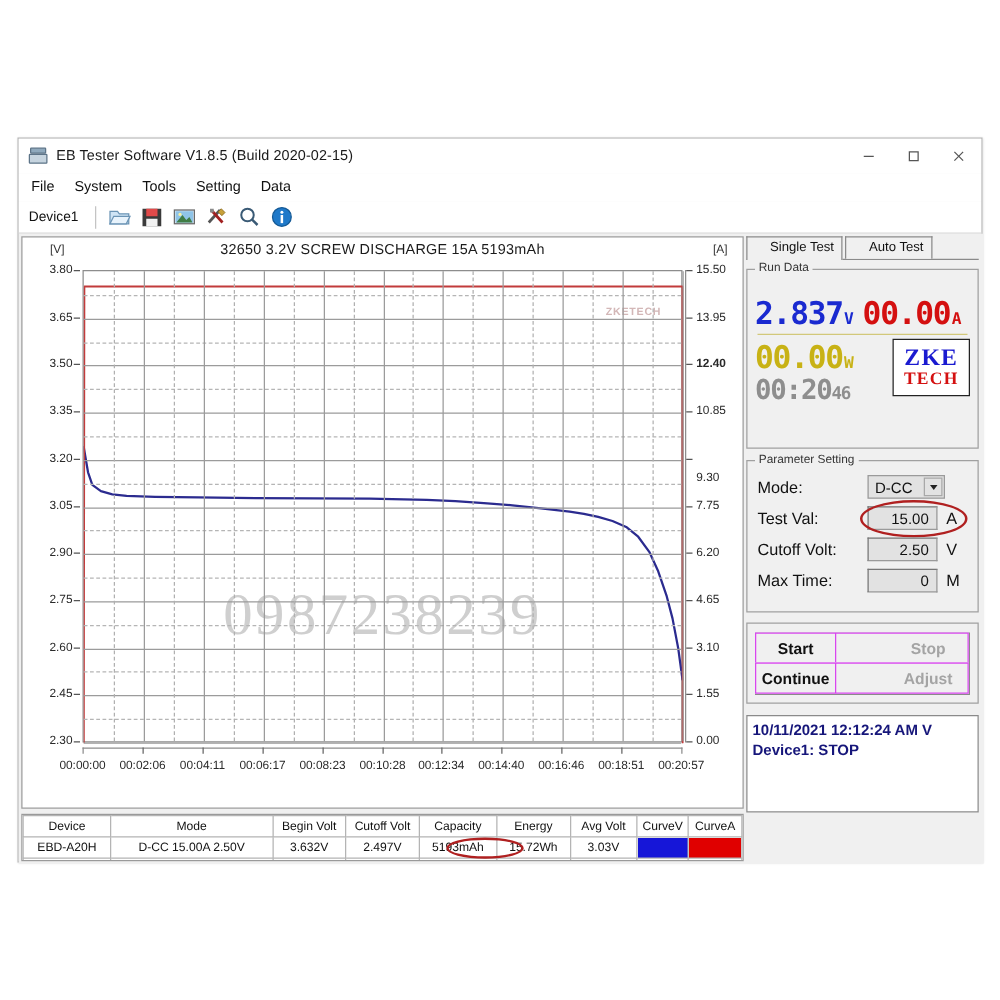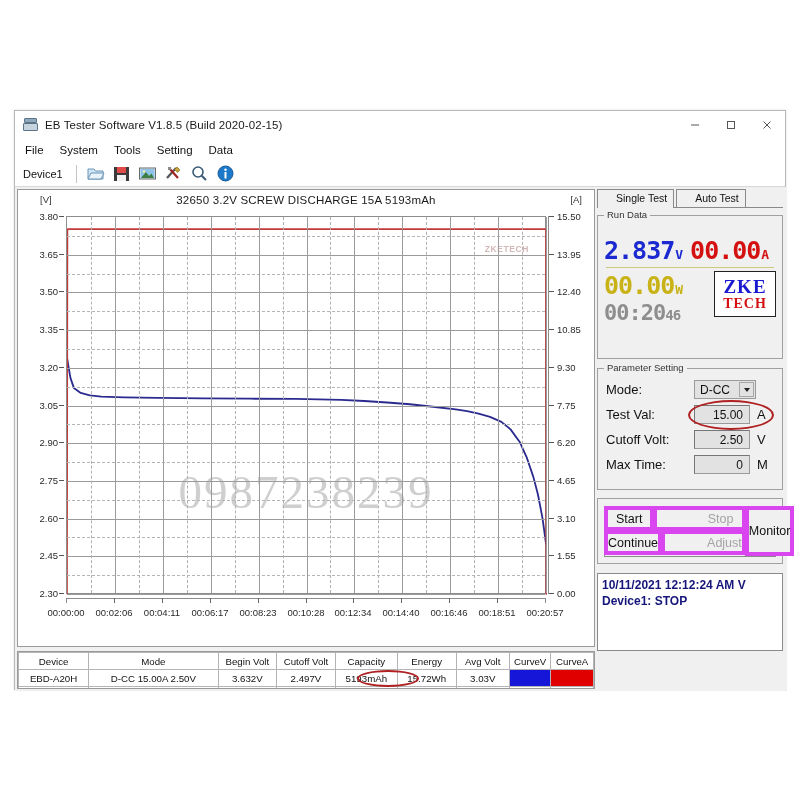--- a/index.html
+++ b/index.html
@@ -440,28 +440,29 @@
     pointer-events: none;
   }
 
   .btn-grid {
     display: flex;
     border: 1px solid #8a8a8a;
     margin-top: 2px;
   }
   .btn-col2 { display: flex; flex-direction: column; flex: 1; }
   .btn {
-    border: 4px solid #d946ef;
+    border: 1px solid #d946ef;
     background: #f0f0f0;
     font-size: 12.5px;
     color: #111;
     height: 25px;
     display: flex; align-items: center; justify-content: center;
     margin: -1px 0 0 -1px;
     flex: 1;
+    font-weight: bold;
   }
   .btn.disabled { color: #a4a4a4; padding-left: 42px; }
   .btn.tall {
     height: 50px;
     width: 62px;
   }
   .btn-row { display: flex; }
   .btn-half { flex: 1; }
 
   .comm-row {
@@ -686,25 +687,25 @@
             <div class="grid-v" style="left: 431px;"></div>
             <div class="grid-v dash" style="left: 455px;"></div>
             <div class="grid-v" style="left: 479px;"></div>
           </div>
         <div class="raxis-line" style="left:530px;"></div>
         <div class="yaxis-right" id="yaxis-right">
             <div class="tk" style="top: 0px;">15.50</div>
             <div class="tick-mark" style="top: 0px;"></div>
             <div class="tk" style="top: 38px;">13.95</div>
             <div class="tick-mark" style="top: 38px;"></div>
-            <div class="tk" style="top: 75px;">12.40</div>
+            <div class="tk" style="top: 75px; font-weight: bold;">12.40</div>
             <div class="tick-mark" style="top: 75px;"></div>
             <div class="tk" style="top: 113px;">10.85</div>
             <div class="tick-mark" style="top: 113px;"></div>
-            <div class="tk" style="top: 151px;">9.30</div>
+            <div class="tk" style="top: 166px;">9.30</div>
             <div class="tick-mark" style="top: 151px;"></div>
             <div class="tk" style="top: 189px;">7.75</div>
             <div class="tick-mark" style="top: 189px;"></div>
             <div class="tk" style="top: 226px;">6.20</div>
             <div class="tick-mark" style="top: 226px;"></div>
             <div class="tk" style="top: 264px;">4.65</div>
             <div class="tick-mark" style="top: 264px;"></div>
             <div class="tk" style="top: 302px;">3.10</div>
             <div class="tick-mark" style="top: 302px;"></div>
             <div class="tk" style="top: 339px;">1.55</div>
@@ -870,21 +871,20 @@
             <div class="btn-col2">
               <div class="btn-row">
                 <div class="btn btn-half">Start</div>
                 <div class="btn btn-half disabled">Stop</div>
               </div>
               <div class="btn-row">
                 <div class="btn btn-half">Continue</div>
                 <div class="btn btn-half disabled">Adjust</div>
               </div>
             </div>
-            <div class="btn tall">Monitor</div>
           </div>
         </div>
 
 
         <div class="logbox">
           <div class="logline">10/11/2021 12:12:24 AM  V</div>
           <div class="logline">Device1: STOP</div>
         </div>
 
       </div>

